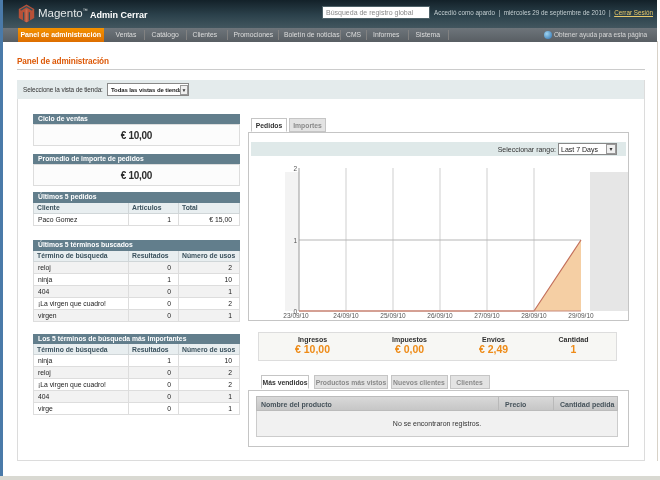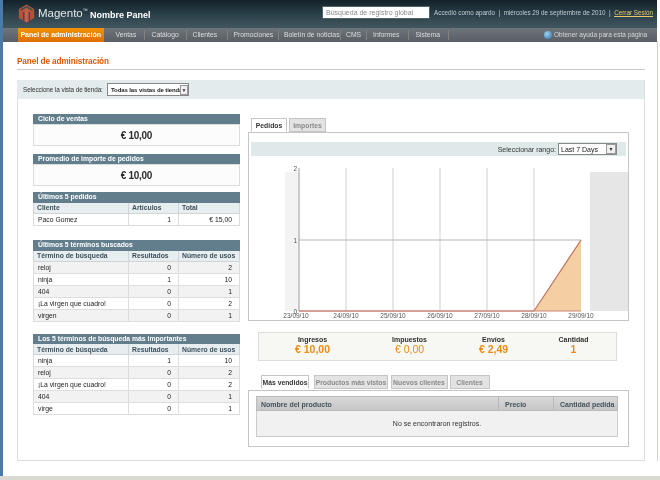--- a/index.html
+++ b/index.html
@@ -19,21 +19,21 @@
 <div class="abs" style="left:3px;top:0;width:654px;height:28px;background:linear-gradient(180deg,#132129 0%,#2c424c 55%,#42565f 100%);">
 
   <svg class="abs" style="left:15px;top:4px;" width="17" height="19" viewBox="0 0 17 19">
     <polygon points="8.5,0.6 16.2,5.1 16.2,13.9 8.5,18.4 0.8,13.9 0.8,5.1" fill="#b85138"></polygon>
     <path d="M2.6 6.2 L8.5 2.7 L14.4 6.2" stroke="#32505a" stroke-width="1.4" fill="none"></path>
     <path d="M5.6 8.2 L5.6 16.6" stroke="#32505a" stroke-width="1.3" fill="none"></path>
     <path d="M11.4 8.2 L11.4 16.6" stroke="#32505a" stroke-width="1.3" fill="none"></path>
     <path d="M8.5 5.4 L8.5 18" stroke="#c96a4e" stroke-width="2" fill="none"></path>
   </svg>
   <span class="abs" style="left:35px;top:7px;font-size:11.5px;color:#e4e8e8;">Magento<span style="font-size:5px;vertical-align:5px;">™</span></span>
-  <span class="abs" style="left:87px;top:9.5px;font-size:9px;font-weight:bold;color:#fff;">Nombre Panel</span>
+  <span class="abs" style="left:87px;top:9.5px;font-size:9px;font-weight:bold;color:#fff;">Admin Cerrar</span>
 
   <div class="abs" style="left:319px;top:6px;width:108px;height:13px;background:#fff;border:1px solid #4e6269;font-size:7px;color:#888;padding:2px 3px;">Búsqueda de registro global</div>
   <div class="abs" style="right:4px;top:8.5px;font-size:6.3px;color:#c3ced1;">Accedió como apardo &nbsp;|&nbsp; miércoles 29 de septiembre de 2010 &nbsp;|&nbsp; <span style="color:#e8c96a;text-decoration:underline;">Cerrar Sesión</span></div>
 </div>
 
 <div class="abs" style="left:3px;top:28px;width:654px;height:14px;background:linear-gradient(180deg,#6e757b,#585e63);font-size:6.8px;color:#dedede;">
   <div class="abs" style="left:14.7px;top:0;width:86px;height:14px;background:linear-gradient(180deg,#f49200,#dd6e00);color:#fff;font-weight:bold;text-align:center;line-height:14px;font-size:7px;">Panel de administración</div>
   <div class="abs" style="left:112.5px;top:0;line-height:14px;">Ventas</div>
   <div class="abs" style="left:140.5px;top:2px;width:1px;height:10px;background:#818181;"></div>
   <div class="abs" style="left:148.5px;top:0;line-height:14px;">Catálogo</div>
@@ -222,21 +222,21 @@
   </g>
 </svg>
 
 <div class="abs" style="left:257.5px;top:332px;width:359.5px;height:29px;background:#f7f7f4;border:1px solid #ddd;">
   <div class="abs" style="left:0;top:3px;width:108px;text-align:center;">
       <div style="font-size:7px;font-weight:bold;color:#2f2f2f;">Ingresos</div>
       <div style="font-size:10.5px;font-weight:bold;color:#ee8b17;">€ 10,00</div>
     </div>
   <div class="abs" style="left:97px;top:3px;width:108px;text-align:center;">
       <div style="font-size:7px;font-weight:bold;color:#2f2f2f;">Impuestos</div>
-      <div style="font-size:10.5px;font-weight:normal;color:#ee8b17;">€ 0,00</div>
+      <div style="font-size:10.5px;font-weight:bold;color:#ee8b17;">€ 0,00</div>
     </div>
   <div class="abs" style="left:181px;top:3px;width:108px;text-align:center;">
       <div style="font-size:7px;font-weight:bold;color:#2f2f2f;">Envíos</div>
       <div style="font-size:10.5px;font-weight:bold;color:#ee8b17;">€ 2,49</div>
     </div>
   <div class="abs" style="left:261px;top:3px;width:108px;text-align:center;">
       <div style="font-size:7px;font-weight:bold;color:#2f2f2f;">Cantidad</div>
       <div style="font-size:10.5px;font-weight:bold;color:#ee8b17;">1</div>
     </div>
 </div>

